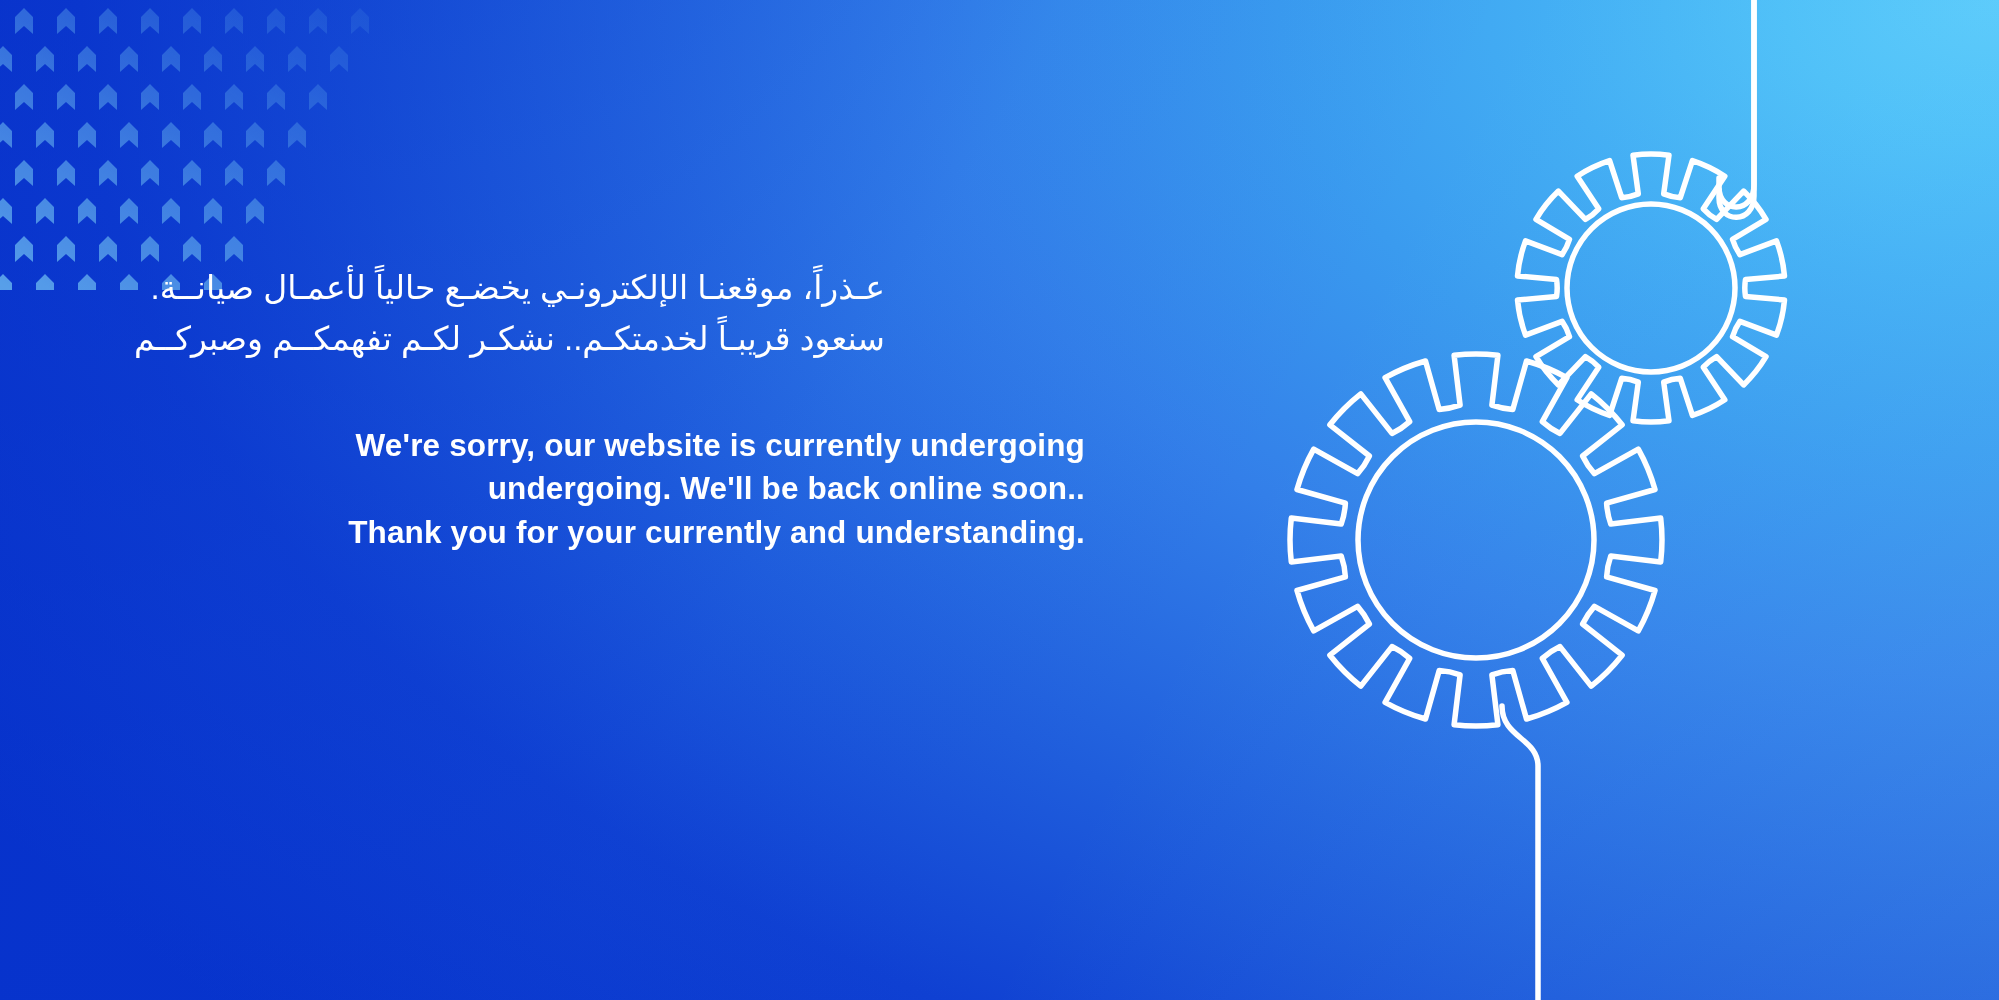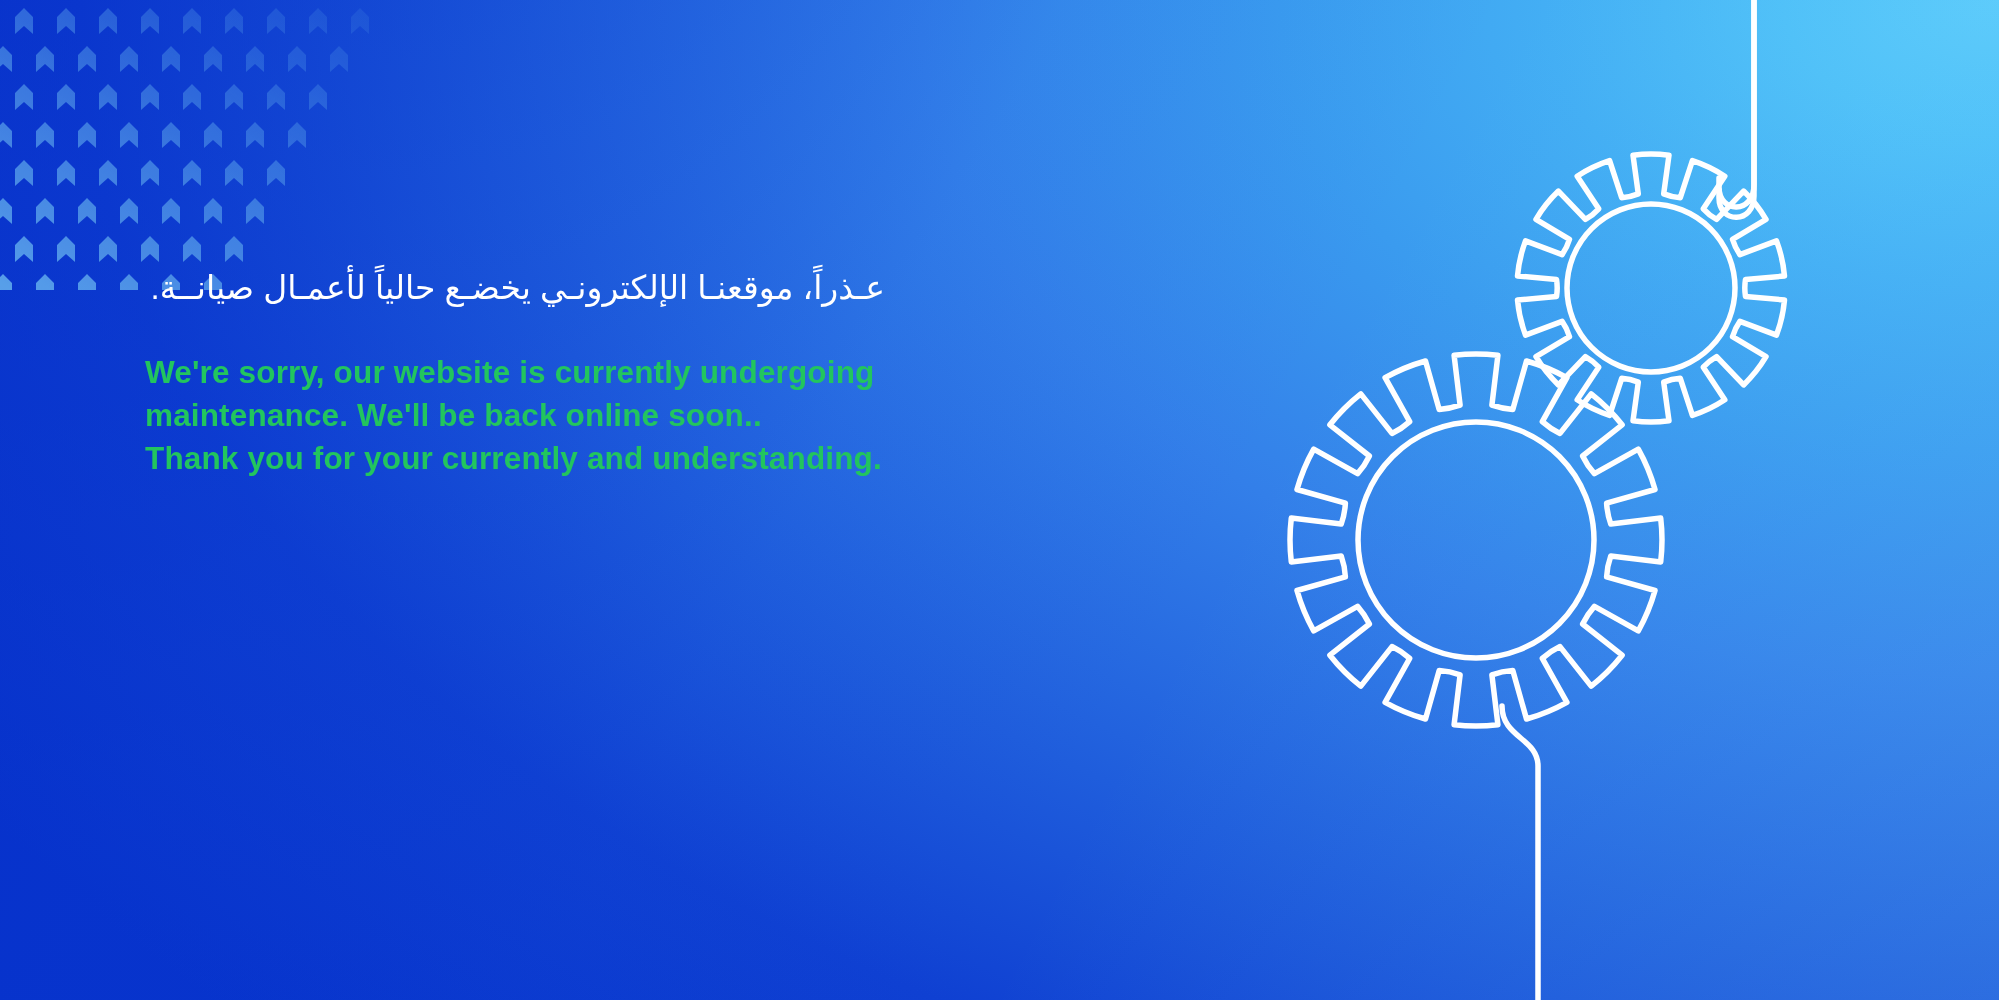--- a/index.html
+++ b/index.html
@@ -81,26 +81,27 @@
     width: 740px;
     color: #ffffff;
     font-size: 33px;
     line-height: 1.55;
     font-weight: 500;
     letter-spacing: 0.2px;
   }
   .arabic-line { white-space: nowrap; }
 
   .english-group {
-    margin-top: 38px;
-    color: #22c55e;
+    margin-top: 60px;
+    color: #ffffff;
     font-size: 31.5px;
     line-height: 1.37;
     font-weight: 600;
     letter-spacing: 0.15px;
+    text-align: right;
   }
   .english-line { white-space: nowrap; }
 </style>
 </head>
 <body>
 
 <div id="maintenance-page">
 
   <div class="bg-base"></div>
   <div class="bg-tint"></div>
@@ -177,23 +178,24 @@
      C 403 738, 439 738, 439 766
      L 439 1010"></path>
       </g>
     </svg>
   </div>
 
   <div class="text-block">
 
     <div class="arabic-group">
       <div class="arabic-line">عـذراً، موقعنـا الإلكترونـي يخضـع حالياً لأعمـال صيانــة.</div>
+      <div class="arabic-line">سنعود قريبـاً لخدمتكـم.. نشكـر لكـم تفهمكــم وصبركــم</div>
     </div>
 
     <div class="english-group">
       <div class="english-line">We're sorry, our website is currently undergoing</div>
-      <div class="english-line">maintenance. We'll be back online soon..</div>
+      <div class="english-line">undergoing. We'll be back online soon..</div>
       <div class="english-line">Thank you for your currently and understanding.</div>
     </div>
 
   </div>
 
 </div>
 
 </body></html>

